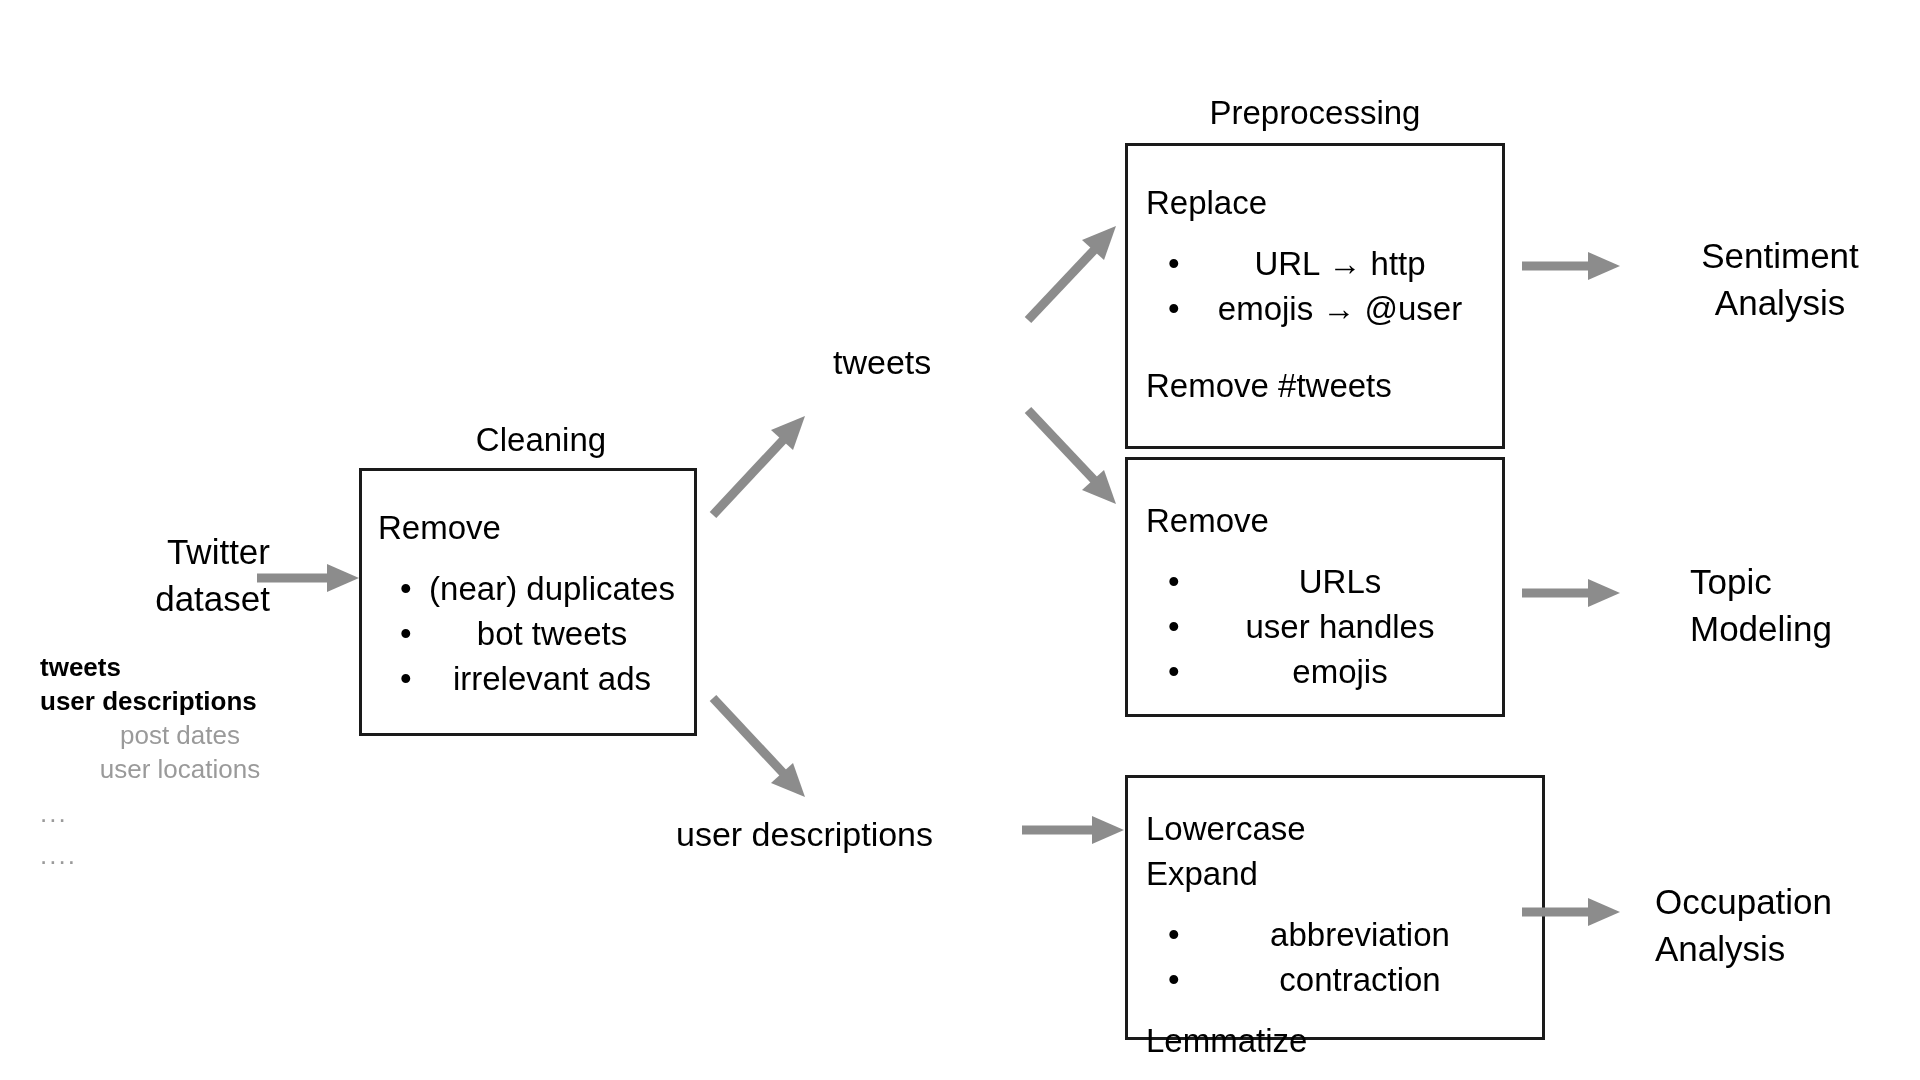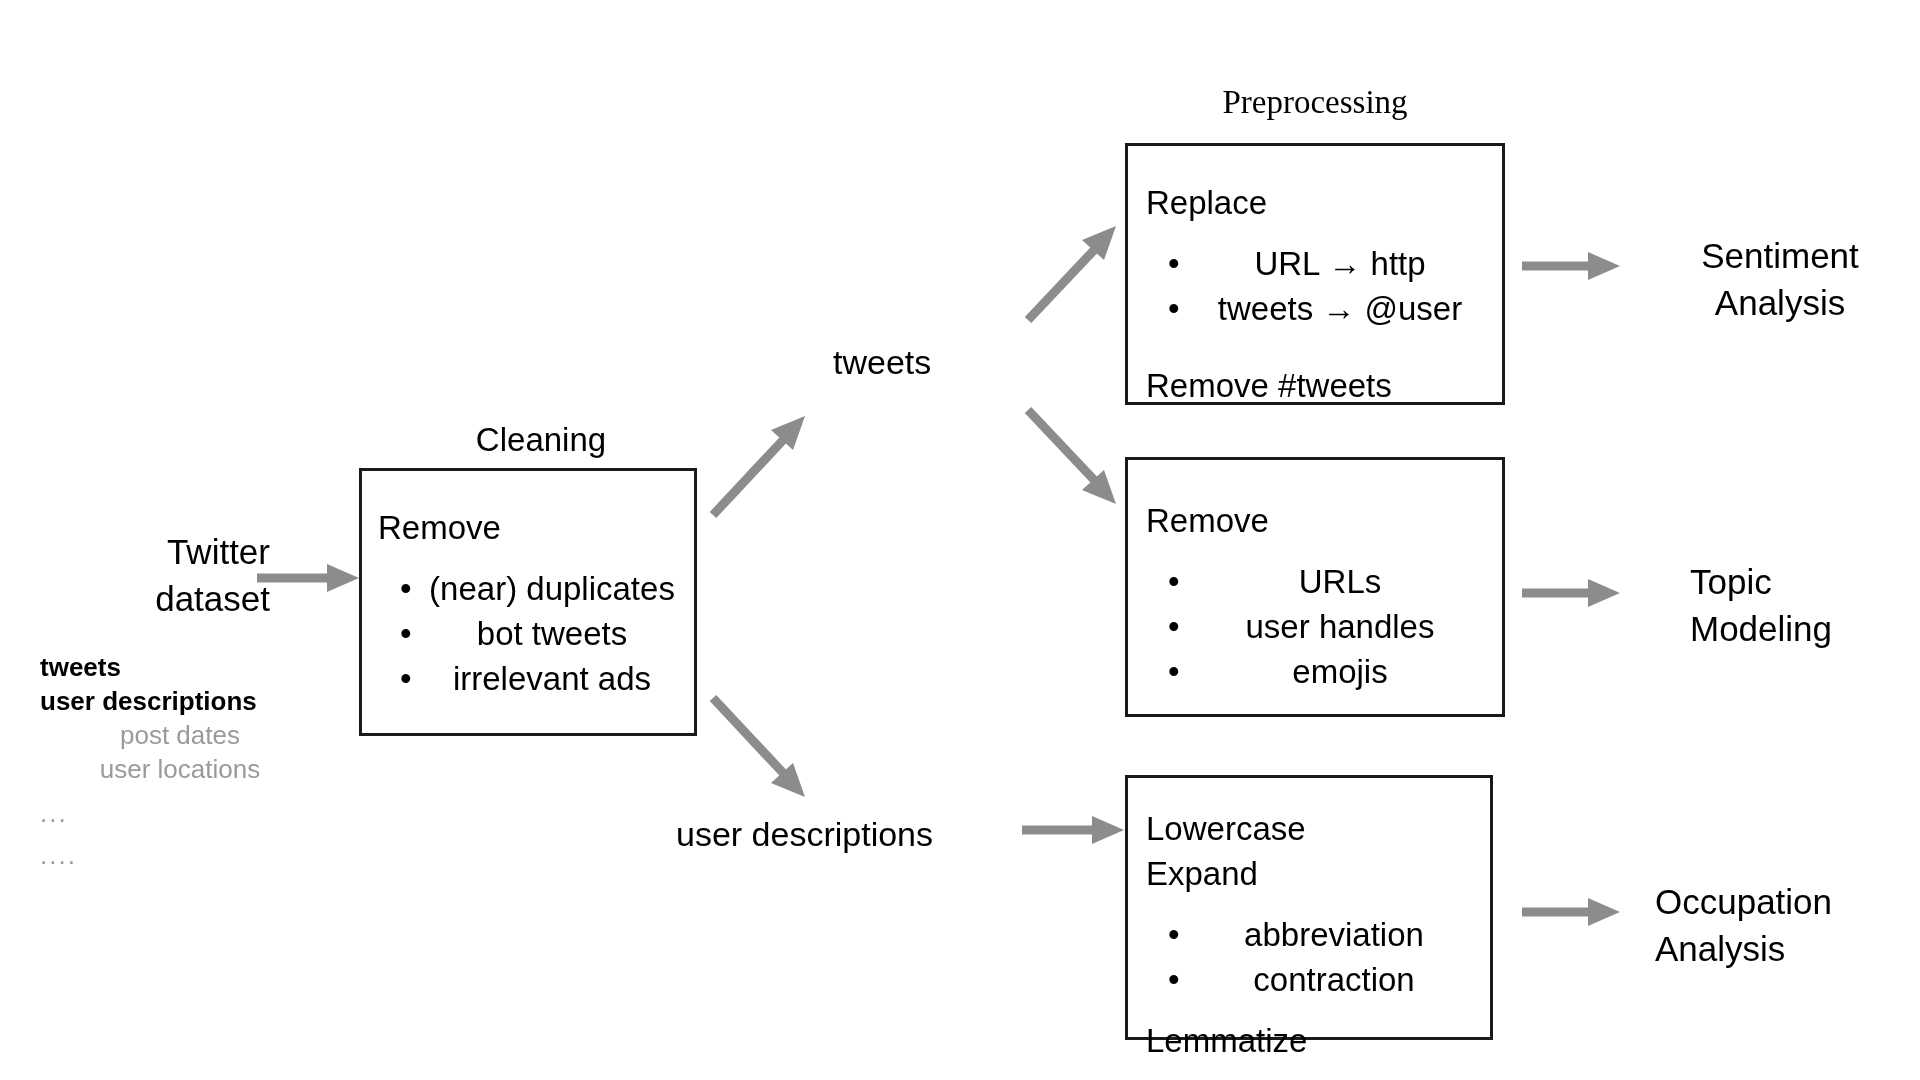--- a/index.html
+++ b/index.html
@@ -150,46 +150,46 @@
 
   <div class="abs flow-label" style="left:676px; top:812px;">user descriptions</div>
 
   <div class="arrow" style="left:1020px; top:810px; width:110px; height:40px;">
     <svg width="110" height="40" viewBox="0 0 110 40">
       <line x1="2" y1="20" x2="78" y2="20" stroke="#8c8c8c" stroke-width="9"></line>
       <polygon points="72,6 104,20 72,34" fill="#8c8c8c"></polygon>
     </svg>
   </div>
 
-  <div class="abs box-title" style="left:1125px; top:82px; width:380px;font-family:Liberation Serif, serif;">Preprocessing</div>
-
-  <div class="abs proc-box" style="left:1125px; top:143px; width:380px; height:262px;">
+  <div class="abs box-title" style="left:1125px; top:93px; width:380px;">Preprocessing</div>
+
+  <div class="abs proc-box" style="left:1125px; top:143px; width:380px; height:306px;">
     <div class="box-body" style="padding:34px 0 0 18px;">
       <span class="head">Replace</span>
       <ul>
         <li>URL →  http</li>
-        <li>tweets →  @user</li>
+        <li>emojis →  @user</li>
       </ul>
       <span class="gap"></span>
       <span class="head">Remove #tweets</span>
     </div>
   </div>
 
   <div class="abs proc-box" style="left:1125px; top:457px; width:380px; height:260px;">
     <div class="box-body" style="padding:38px 0 0 18px;">
       <span class="head">Remove</span>
       <ul>
         <li>URLs</li>
         <li>user handles</li>
         <li>emojis</li>
       </ul>
     </div>
   </div>
 
-  <div class="abs proc-box" style="left:1125px; top:775px; width:368px; height:265px;">
+  <div class="abs proc-box" style="left:1125px; top:775px; width:420px; height:265px;">
     <div class="box-body" style="padding:28px 0 0 18px;">
       <span class="head">Lowercase</span>
       <span class="head">Expand</span>
       <ul>
         <li>abbreviation</li>
         <li>contraction</li>
       </ul>
       <span class="head">Lemmatize</span>
     </div>
   </div>

